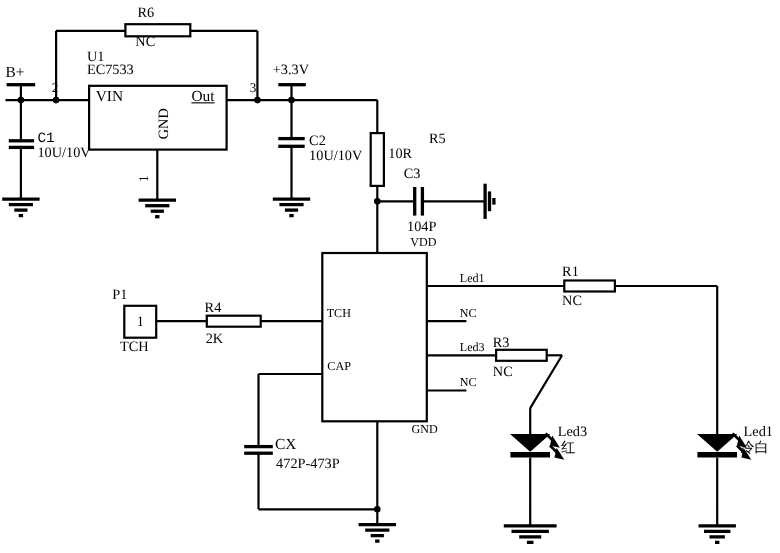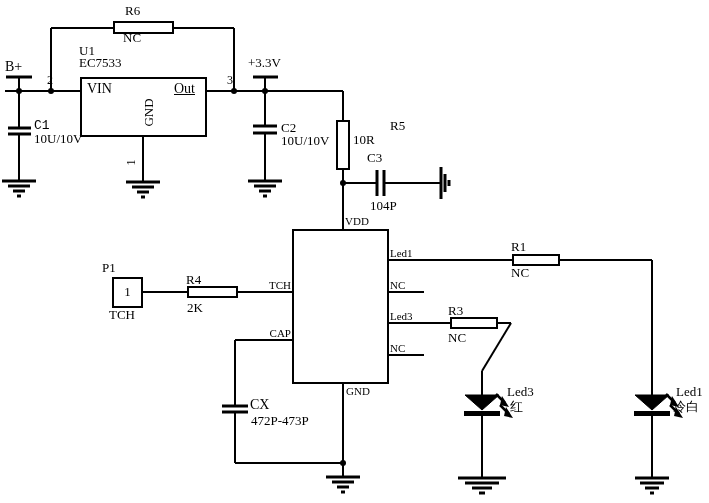--- a/index.html
+++ b/index.html
@@ -3,21 +3,21 @@
 <meta charset="utf-8">
 <style>
   html,body{margin:0;padding:0;background:#fff;}
   #schematic{position:relative;width:709px;height:503px;background:#ffffff;overflow:hidden;
     font-family:"Liberation Serif",serif;color:#000;}
   #wires{position:absolute;left:0;top:0;}
   .lbl{position:absolute;white-space:nowrap;line-height:1.05;color:#000;}
   .s14{font-size:14px;}
   .s13{font-size:13px;}
   .s12{font-size:12px;}
-  .s11{font-size:11px;}
+  .s11{font-size:11px;padding-left:28px;}
   .rot{transform:rotate(-90deg);transform-origin:center center;text-align:center;}
   .ra{text-align:right;}
   .ca{text-align:center;}
 </style>
 </head>
 <body>
 
 <div id="schematic">
 
   <svg id="wires" width="709" height="503" viewBox="0 0 709 503">

